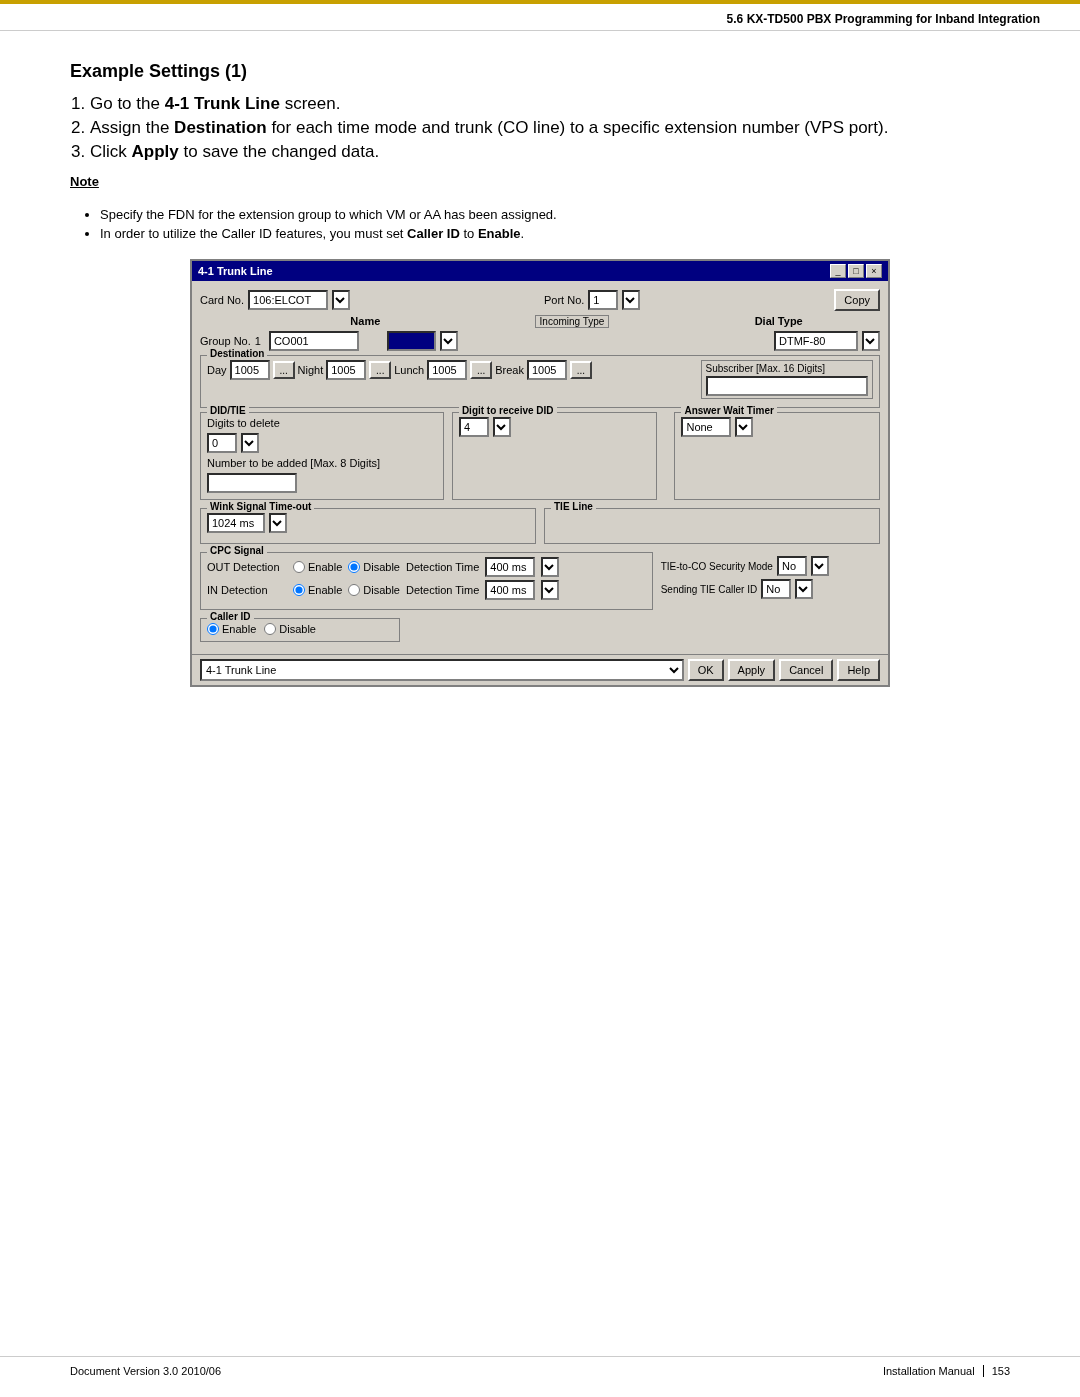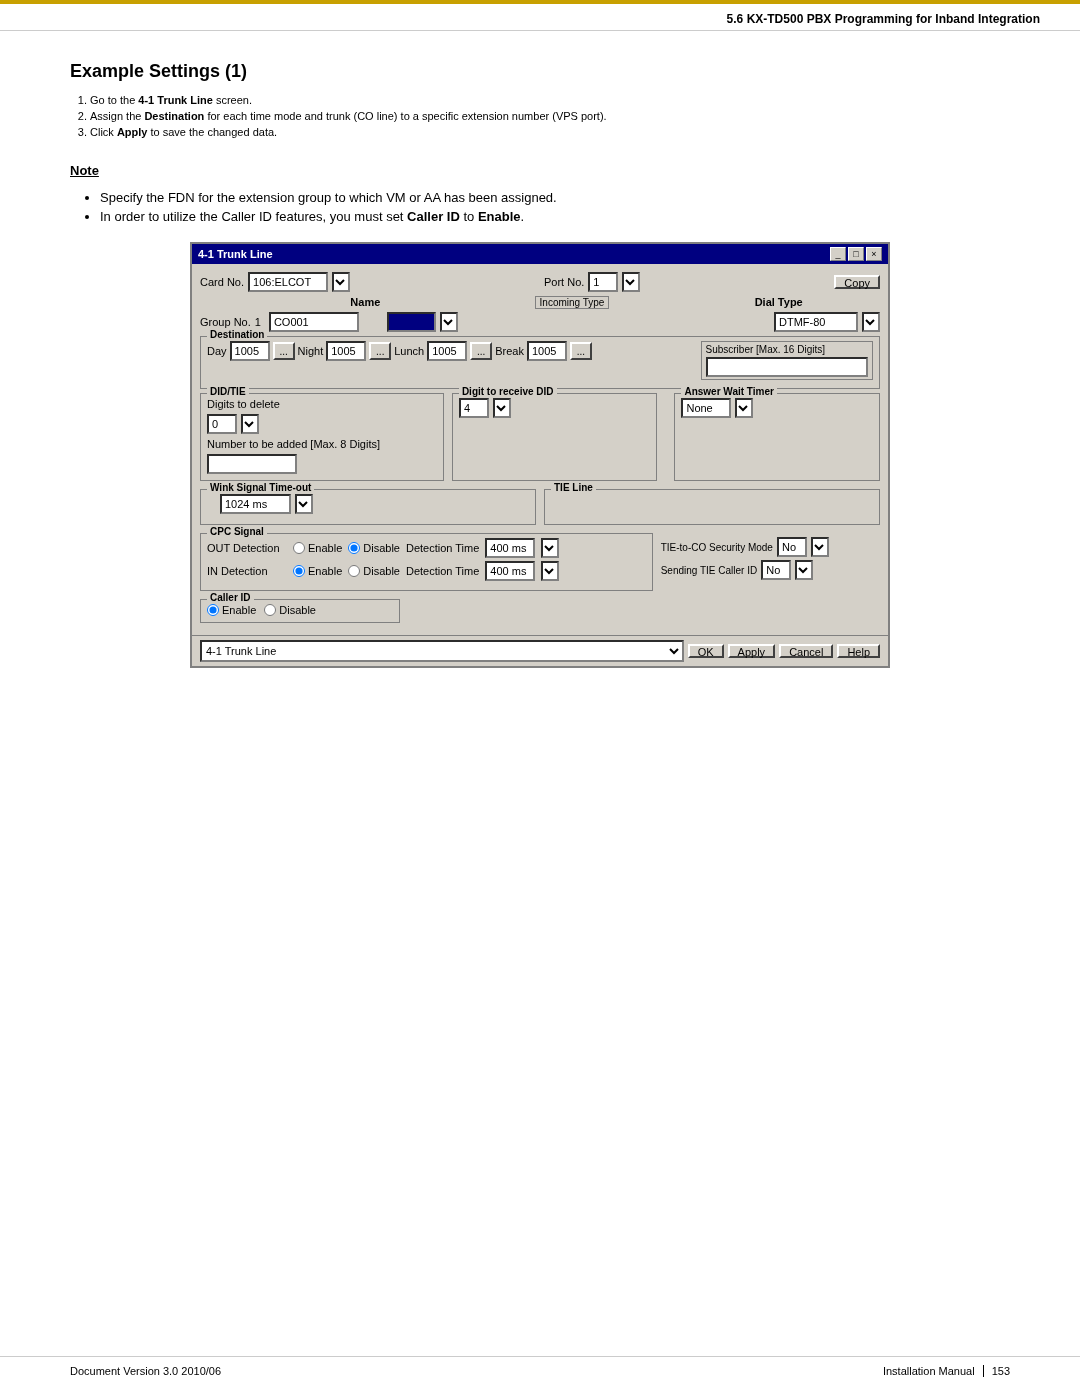--- a/index.html
+++ b/index.html
@@ -32,33 +32,33 @@
       margin-bottom: 12px;
     }
 
     .intro-text {
       font-size: 13px;
       margin-bottom: 10px;
     }
 
     .steps-list {
       margin-left: 20px;
-      margin-bottom: 25px;
-      font-size: 11px;
+      margin-bottom: 12px;
+      font-size: 17px;
     }
 
     .steps-list li {
       margin-bottom: 4px;
     }
 
     .note-heading {
       font-size: 13px;
       font-weight: bold;
       text-decoration: underline;
-      margin-bottom: 12px;
+      margin-bottom: 18px;
     }
 
     .note-list {
       list-style: disc;
       margin-left: 30px;
       font-size: 13px;
       margin-bottom: 18px;
     }
 
     .note-list li {
@@ -140,21 +140,21 @@
       font-family: 'Tahoma', Arial, sans-serif;
     }
 
     .win-button {
       background: #d4d0c8;
       border: 2px solid;
       border-top-color: #fff;
       border-left-color: #fff;
       border-right-color: #404040;
       border-bottom-color: #404040;
-      height: 14px;
+      height: 22px;
       font-size: 11px;
       padding: 0 8px;
       cursor: pointer;
       font-family: 'Tahoma', Arial, sans-serif;
       white-space: nowrap;
     }
 
     .small-btn {
       background: #d4d0c8;
       border: 2px solid;
@@ -402,21 +402,21 @@
             <select class="win-select" style="width:18px;"></select>
           </div>
         </div>
       </div>
 
       <div class="full-row">
 
         <div class="group-box" style="flex:1; position:relative;">
           <span class="group-box-title">Wink Signal Time-out</span>
           <div class="dialog-row">
-            <input class="win-input" style="width: 71px; margin-left: 13px;" type="text" value="1024 ms">
+            <input class="win-input" style="width: 58px;" type="text" value="1024 ms">
             <select class="win-select" style="width:18px;"></select>
           </div>
         </div>
 
 
         <div class="group-box" style="flex:1; position:relative;">
           <span class="group-box-title">TIE Line</span>
           <div style="height:20px;"></div>
         </div>
       </div>

